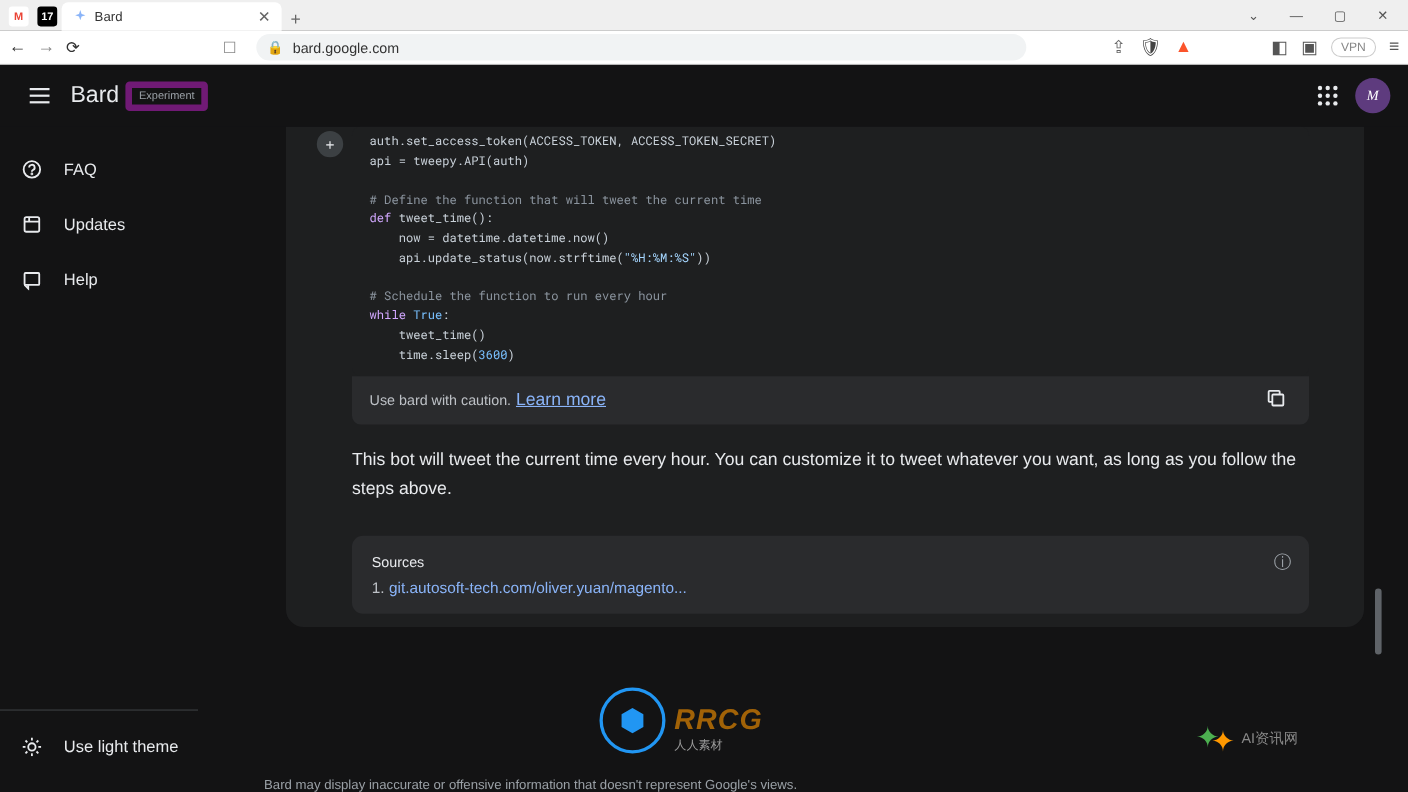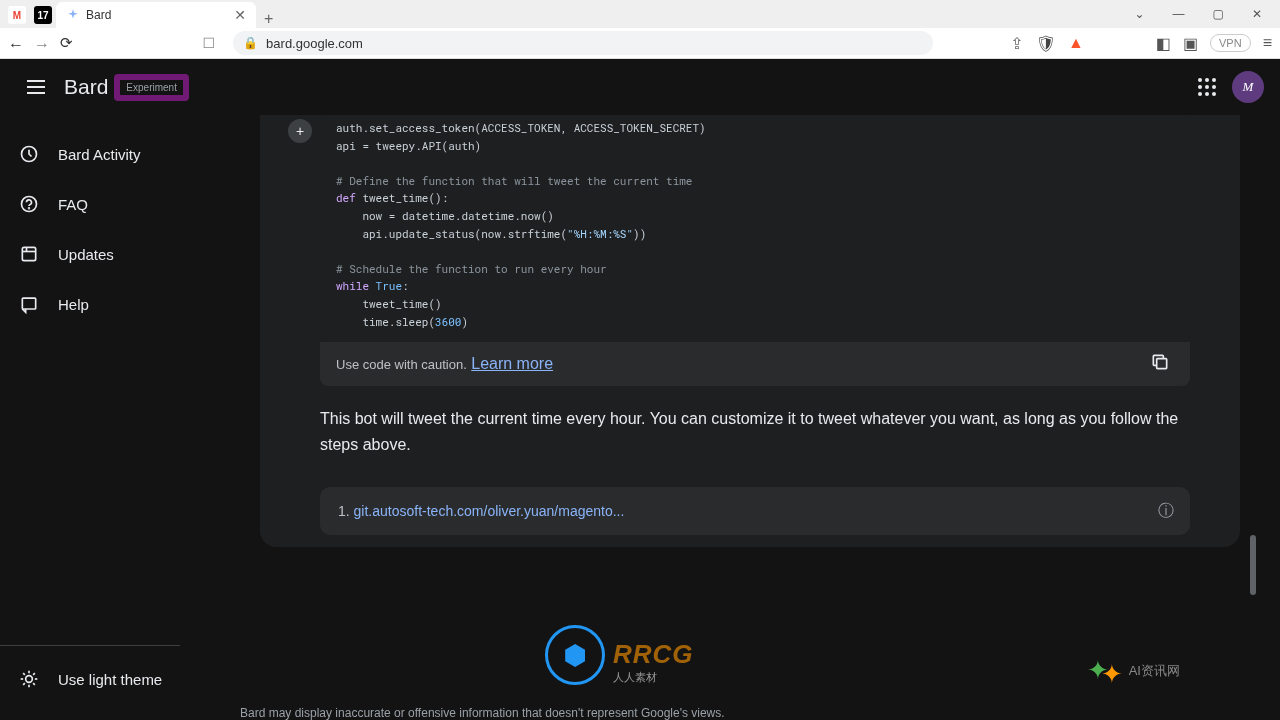--- a/index.html
+++ b/index.html
@@ -167,29 +167,20 @@
         <span></span>
         <span></span>
     </div>
     <div class="avatar">M</div>
   </div>
 </div>
 
 <div class="app-container">
 
   <div class="sidebar">
-    <div class="side-item">
-      <span class="side-icon">
-        <svg width="20" height="20" viewBox="0 0 24 24" fill="none" stroke="#e8eaed" stroke-width="2">
-            <circle cx="12" cy="12" r="9"></circle>
-            <polyline points="12 7 12 12 15 15"></polyline>
-          </svg>
-      </span>
-      <span>Bard Activity</span>
-    </div>
     <div class="side-item">
       <span class="side-icon">
         <svg width="20" height="20" viewBox="0 0 24 24" fill="none" stroke="#e8eaed" stroke-width="2">
             <circle cx="12" cy="12" r="9"></circle>
             <path d="M9 10a3 3 0 1 1 4 2.8c-.7.4-1 1-1 1.7"></path>
             <circle cx="12" cy="17" r="0.5" fill="#e8eaed"></circle>
           </svg>
       </span>
       <span>FAQ</span>
     </div>
@@ -248,34 +239,35 @@
 <span class="kw-call">    api.update_status(now.strftime(</span><span class="kw-string">"%H:%M:%S"</span><span class="kw-call">))</span>
 
 <span class="kw-comment"># Schedule the function to run every hour</span>
 <span class="kw-func">while</span><span class="kw-true"> True</span><span class="kw-call">:</span>
 <span class="kw-call">    tweet_time()</span>
 <span class="kw-call">    time.sleep(</span><span class="kw-num">3600</span><span class="kw-call">)</span></div>
         </div>
 
         <div class="code-footer">
           <div>
-            <span class="caution-text">Use code with caution.</span>
+            <span class="caution-text">Use bard with caution.</span>
             <span class="learn-link">Learn more</span>
           </div>
           <span class="copy-btn">
             <svg width="20" height="20" viewBox="0 0 24 24" fill="none" stroke="#e8eaed" stroke-width="2">
                 <rect x="8" y="8" width="12" height="12" rx="1"></rect>
                 <path d="M16 8V5a1 1 0 0 0-1-1H5a1 1 0 0 0-1 1v10a1 1 0 0 0 1 1h3"></path>
               </svg>
           </span>
         </div>
 
         <div class="response-text">This bot will tweet the current time every hour. You can customize it to tweet whatever you want, as long as you follow the steps above.</div>
 
         <div class="sources-box">
+          <div class="sources-title">Sources</div>
           <div class="src-item">
             <span>1. </span><span class="src-link">git.autosoft-tech.com/oliver.yuan/magento...</span>
           </div>
           <span class="info-icon">ⓘ</span>
         </div>
       </div>
       <div class="scroll-indicator"></div>
     </div>
 
 

